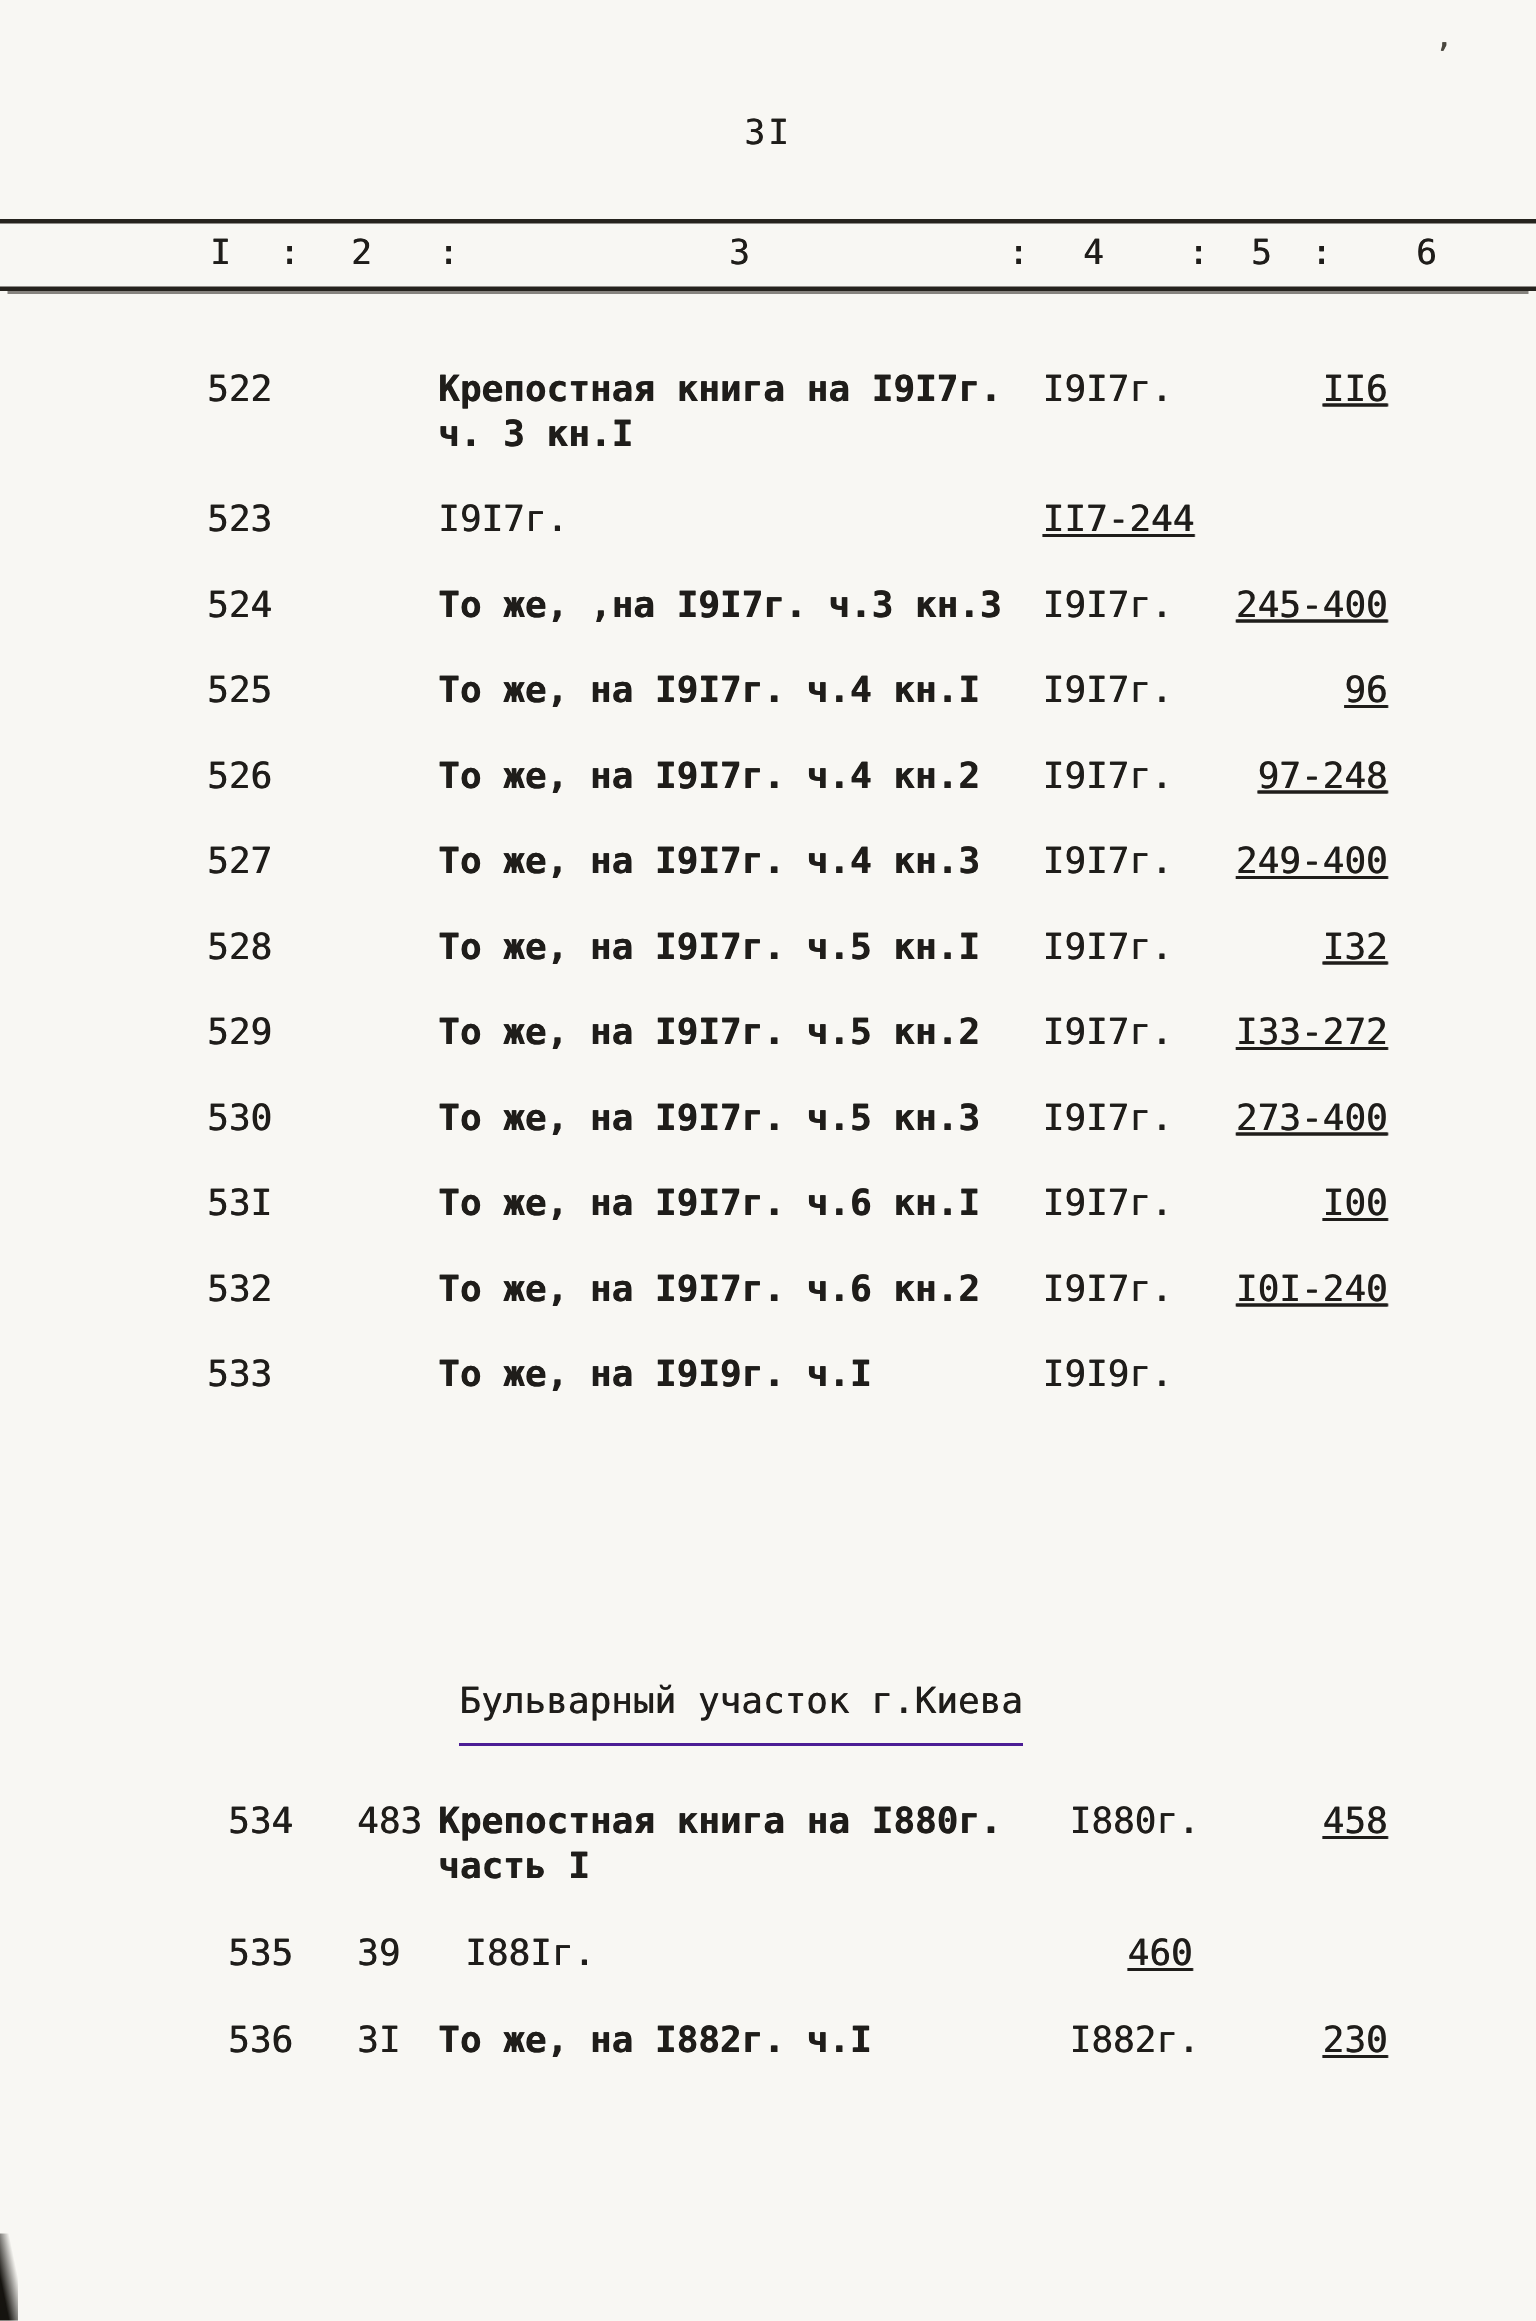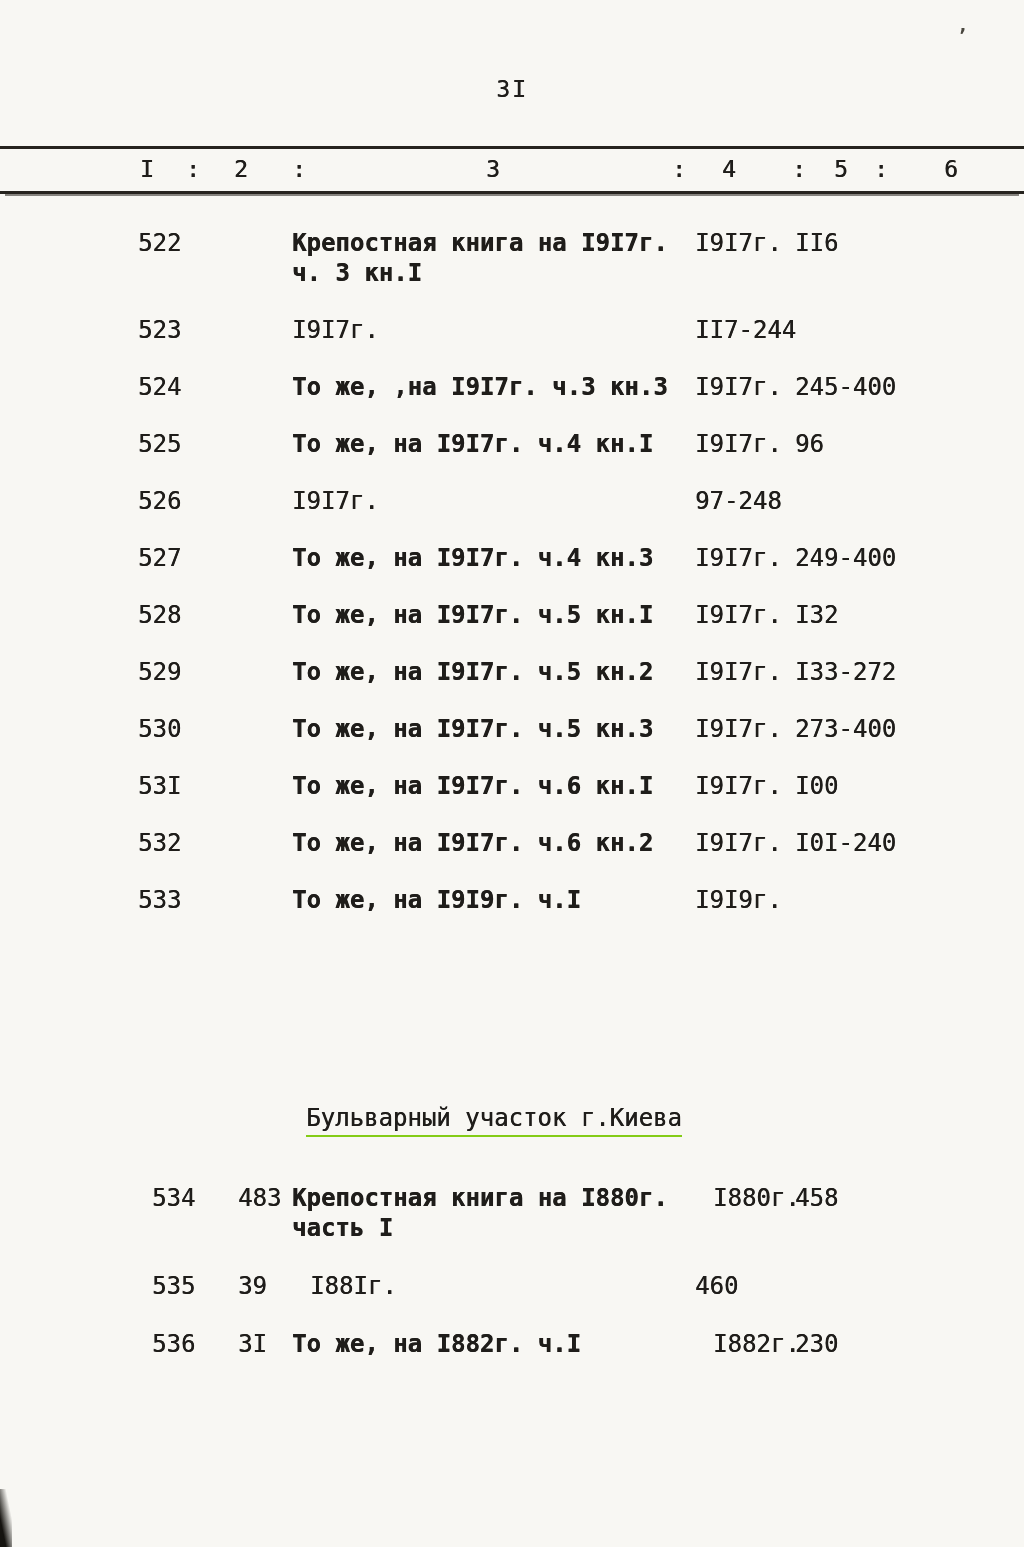--- a/index.html
+++ b/index.html
@@ -57,49 +57,49 @@
   .h-col3 { left: 486px; }
   .h-sep3 { left: 672px; }
   .h-col4 { left: 722px; }
   .h-sep4 { left: 792px; }
   .h-col5 { left: 834px; }
   .h-sep5 { left: 874px; }
   .h-col6 { left: 944px; }
 
   .table-body {
     position: absolute;
-    top: 228px;
+    top: 244px;
     left: 0;
     width: 988px;
     font-size: 24px;
   }
 
   .row {
     display: grid;
     grid-template-columns: 100px 54px 403px 100px 130px;
     padding-left: 138px;
     line-height: 30px;
     margin-bottom: 27px;
     align-items: start;
   }
-  .row .c5 { text-align: left; white-space: nowrap; }
+  .row .c5 { text-align: right; white-space: nowrap; text-decoration: underline; }
   .row .c3 div { white-space: nowrap; font-weight: bold; }
   .section-2 .row { margin-bottom: 28px; }
   .section-2 .row .c4 { padding-left: 18px; }
   .section-2 .row .c1 { padding-left: 14px; }
 
   .section-heading {
     margin: 188px 0 50px 0;
     text-align: center;
     font-size: 24px;
     line-height: 30px;
   }
   .section-heading span {
-    border-bottom: 2px solid #84cc16;
-    padding-bottom: 3px;
+    border-bottom: 2px solid #4c1d95;
+    padding-bottom: 14px;
   }
 
   .corner-smudge {
     position: absolute;
     left: 0;
     bottom: 0;
     width: 12px;
     height: 58px;
     background: linear-gradient(to top right, #15130f 25%, rgba(21,19,15,0) 75%);
   }
@@ -157,20 +157,23 @@
         <div class="c2"></div>
         <div class="c3">
           <div>То же, на I9I7г. ч.4 кн.I</div>
         </div>
         <div class="c4">I9I7г.</div>
         <div class="c5">96</div>
       </div>
       <div class="row">
         <div class="c1">526</div>
         <div class="c2"></div>
+        <div class="c3">
+          <div>То же, на I9I7г. ч.4 кн.2</div>
+        </div>
         <div class="c4">I9I7г.</div>
         <div class="c5">97-248</div>
       </div>
       <div class="row">
         <div class="c1">527</div>
         <div class="c2"></div>
         <div class="c3">
           <div>То же, на I9I7г. ч.4 кн.3</div>
         </div>
         <div class="c4">I9I7г.</div>

